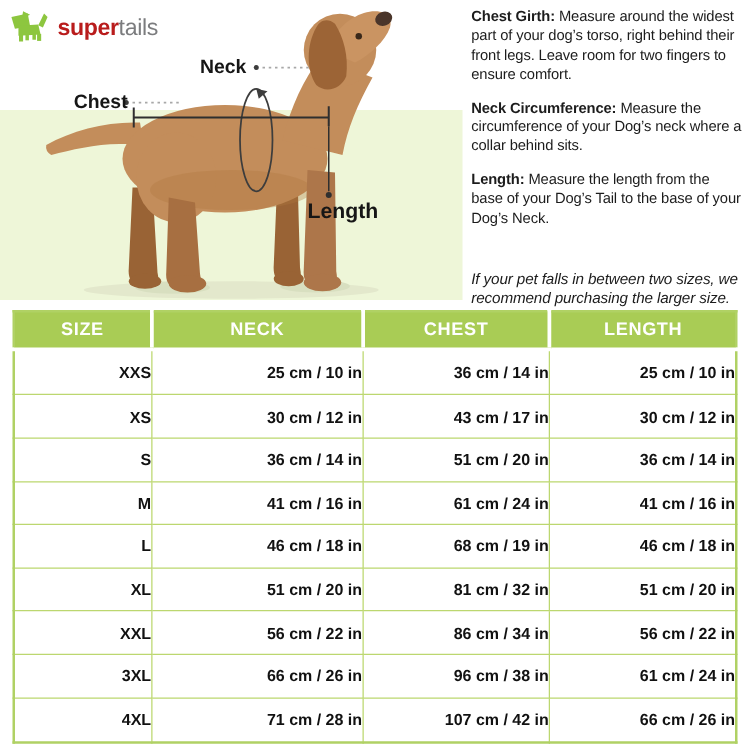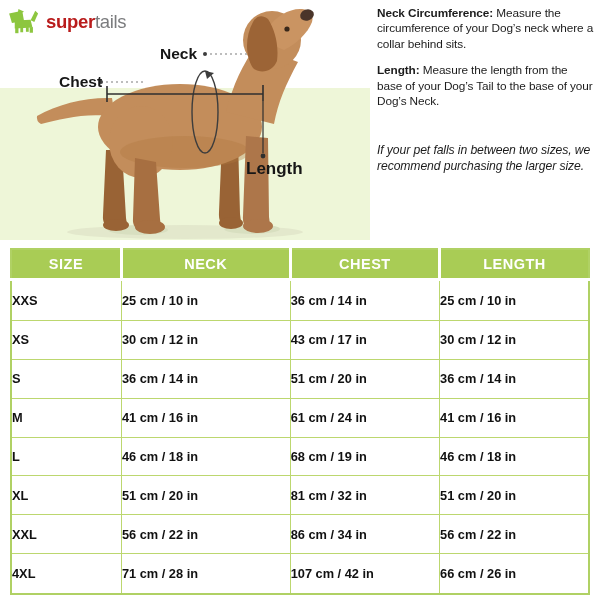--- a/index.html
+++ b/index.html
@@ -35,21 +35,21 @@
     border:2px solid #b0d164;
   }
   table.size-chart th {
     background:#a9cc55; color:#ffffff; font-weight:700; font-size:14.5px;
     letter-spacing:0.5px; height:30px; 
     border-left:3px solid #ffffff; border-bottom:3px solid #ffffff;
   }
   table.size-chart th:first-child { border-left:none; }
   table.size-chart td {
     border:1.6px solid #bcd76f; background:#ffffff;
-    font-weight:700; font-size:12.8px; color:#111111; text-align:left;
+    font-weight:700; font-size:12.8px; color:#111111; text-align:right;
     vertical-align:middle;
   }
 </style>
 </head>
 <body>
 
 <div class="page">
 
   <div class="green-band"></div>
 
@@ -111,20 +111,21 @@
       </g>
     </svg>
     <div class="logo-text"><span class="logo-super">super</span><span class="logo-tails">tails</span></div>
   </div>
 
   <div class="meas-label neck-label">Neck</div>
   <div class="meas-label chest-label">Chest</div>
   <div class="meas-label length-label">Length</div>
 
   <div class="instructions">
+    <p class="instruction"><b>Chest Girth:</b><span> Measure around the widest part of your dog’s torso, right behind their front legs. Leave room for two fingers to ensure comfort.</span></p>
     <p class="instruction"><b>Neck Circumference:</b><span> Measure the circumference of your Dog’s neck where a collar behind sits.</span></p>
     <p class="instruction"><b>Length:</b><span> Measure the length from the base of your Dog’s Tail to the base of your Dog’s Neck.</span></p>
     <p class="instruction note"><span>If your pet falls in between two sizes, we recommend purchasing the larger size.</span></p>
   </div>
 
   <table class="size-chart">
     <colgroup>
       <col style="width:19.1%">
         <col style="width:29.2%">
         <col style="width:25.85%">
@@ -175,20 +176,26 @@
         <td>81 cm / 32 in</td>
         <td>51 cm / 20 in</td>
       </tr>
       <tr>
         <td>XXL</td>
         <td>56 cm / 22 in</td>
         <td>86 cm / 34 in</td>
         <td>56 cm / 22 in</td>
       </tr>
       <tr>
+        <td>3XL</td>
+        <td>66 cm / 26 in</td>
+        <td>96 cm / 38 in</td>
+        <td>61 cm / 24 in</td>
+      </tr>
+      <tr>
         <td>4XL</td>
         <td>71 cm / 28 in</td>
         <td>107 cm / 42 in</td>
         <td>66 cm / 26 in</td>
       </tr>
     </tbody>
   </table>
 
 </div>
 

